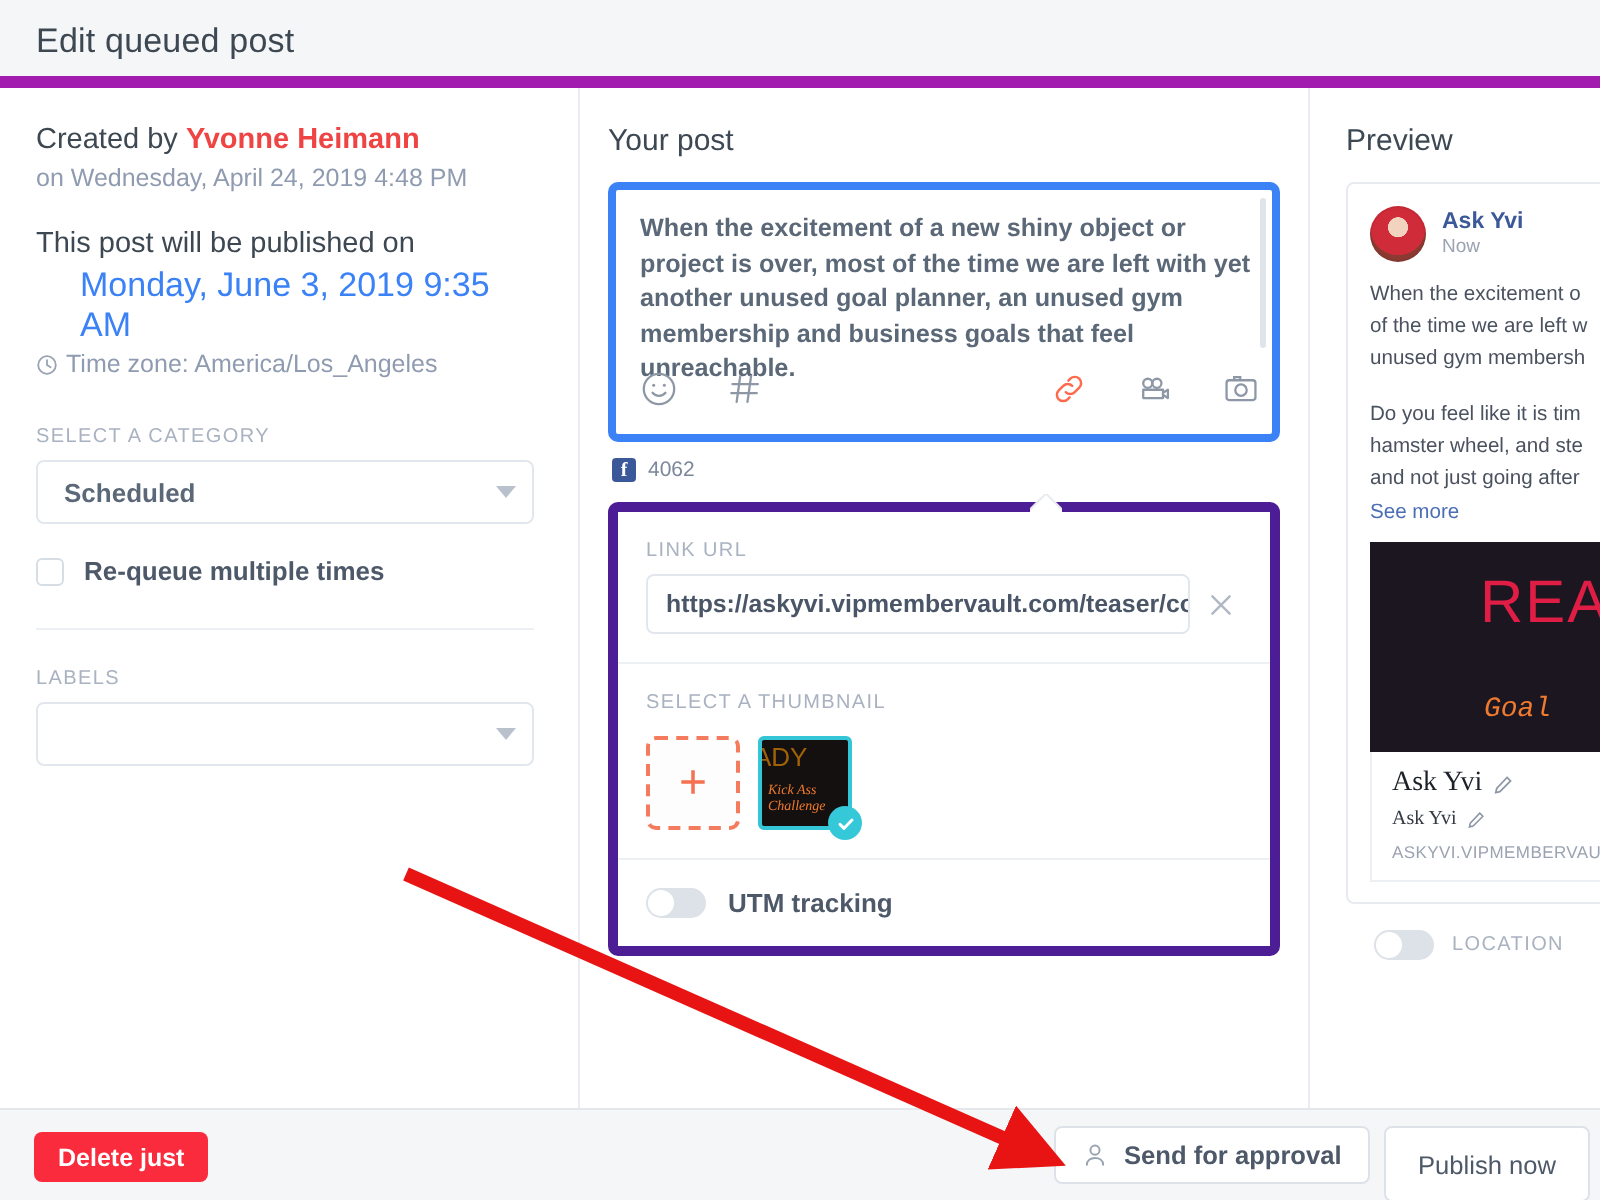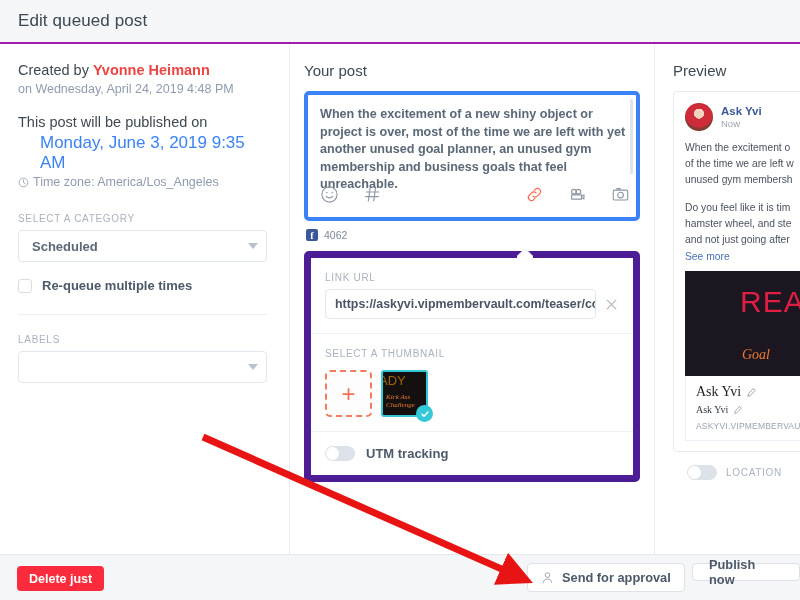--- a/index.html
+++ b/index.html
@@ -13,21 +13,21 @@
     position: relative;
     width: 800px; height: 600px;
     background: #ffffff;
   }
 
   
   .modal-header {
     position: absolute; left: 0; top: 0;
     width: 800px; height: 44px;
     background: #f4f6f8;
-    border-bottom: 2px solid #a21caf;
+    border-bottom: 6px solid #a21caf;
   }
   .modal-title {
     position: absolute; left: 18px; top: 11px;
     font-size: 17px; color: #3d4852; font-weight: 400;
     letter-spacing: .1px;
   }
 
   
   .col-left {
     position: absolute; left: 0; top: 44px;
@@ -147,21 +147,21 @@
     font-size: 10px; font-weight: bold;
     display: flex; align-items: center; justify-content: center;
     font-family: "Liberation Serif", serif;
   }
   .fb-count { font-size: 10.5px; color: #7d879a; }
 
   .link-panel {
     position: relative;
     width: 336px;
     margin-top: 10px;
-    border: 7px solid #4c1d95; border-radius: 5px;
+    border: 5px solid #4c1d95; border-radius: 5px;
     background: #fff;
   }
   .link-arrow-up {
     position: absolute; left: 206px; top: -9px;
     width: 16px; height: 9px; overflow: hidden;
   }
   .link-arrow-up::after {
     content: ""; position: absolute; left: 1px; top: 2px;
     width: 13px; height: 13px; background: #fff;
     border-left: 1px solid #e7ebf0; border-top: 1px solid #e7ebf0;
@@ -261,21 +261,21 @@
     font-family: "Liberation Sans", sans-serif; font-weight: 300;
   }
   .pm-the {
     position: absolute; left: 62px; top: 60px;
     font-size: 14px; color: #f07a2e;
     font-family: "Liberation Serif", serif; font-style: italic; margin-top: 44px;
   }
   .pm-goal {
     position: absolute; left: 57px; top: 76px;
     font-size: 14px; color: #f07a2e;
-    font-family: Liberation Serif, serif; font-style: italic;
+    font-family: Liberation Mono, monospace; font-style: italic;
   }
   .pv-meta {
     border: 1px solid #eceff3; border-top: none;
     width: 200px; padding: 8px 10px 9px 10px;
     white-space: nowrap; overflow: hidden;
   }
   .pv-meta-title {
     font-family: "Liberation Serif", serif;
     font-size: 14px; color: #1c2028;
     display: flex; align-items: center; gap: 5px;
@@ -313,23 +313,23 @@
   }
   .btn-approval {
     position: absolute; left: 527px; top: 8px;
     height: 29px; padding: 0 13px;
     background: #fff; border: 1px solid #dde2e9; border-radius: 4px;
     color: #4d5969; font-size: 12.8px; font-weight: bold;
     display: flex; align-items: center; gap: 8px;
   }
   .btn-publish {
     position: absolute; left: 692px; top: 8px;
-    height: 18px; padding: 4px 16px;
+    height: 38px; padding: 4px 16px;
     background: #fff; border: 1px solid #dde2e9; border-radius: 4px;
-    color: #4d5969; font-size: 12.8px; font-weight: bold;
+    color: #4d5969; font-size: 12.8px; font-weight: normal;
     display: flex; align-items: center;
   }
   .person-icon { color: #9aa3b2; display: flex; }
 
   
   .annot { position: absolute; left: 0; top: 0; width: 800px; height: 600px; pointer-events: none; }
 </style>
 </head>
 <body>
 

